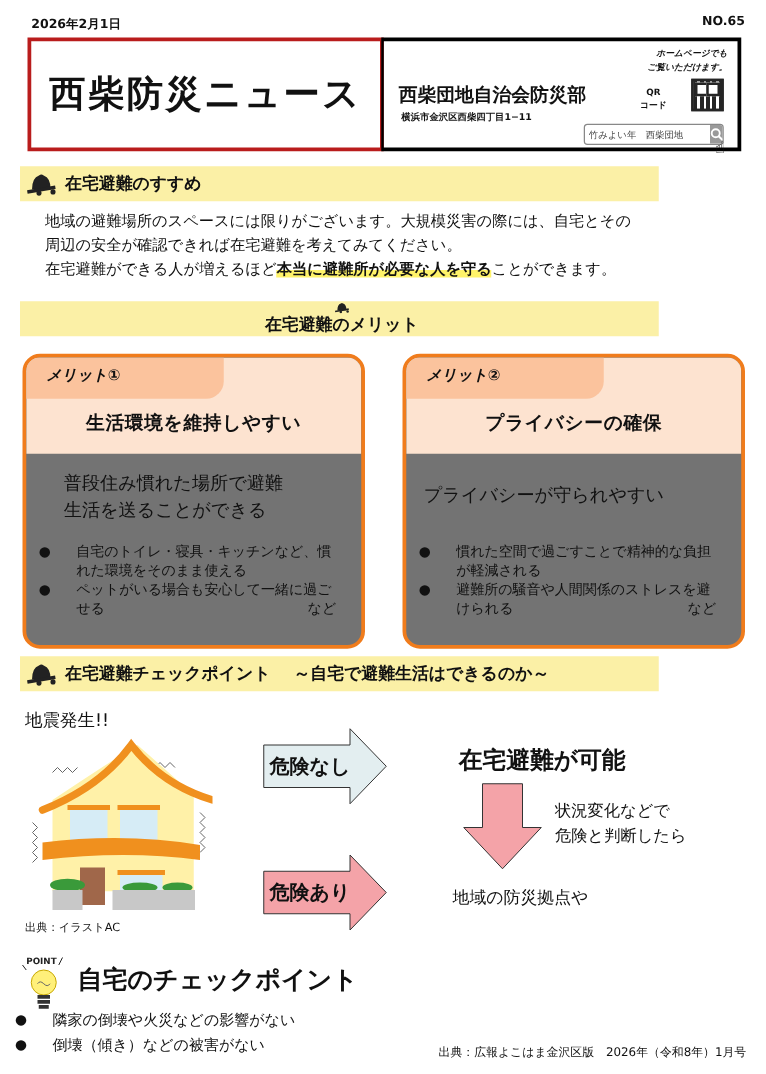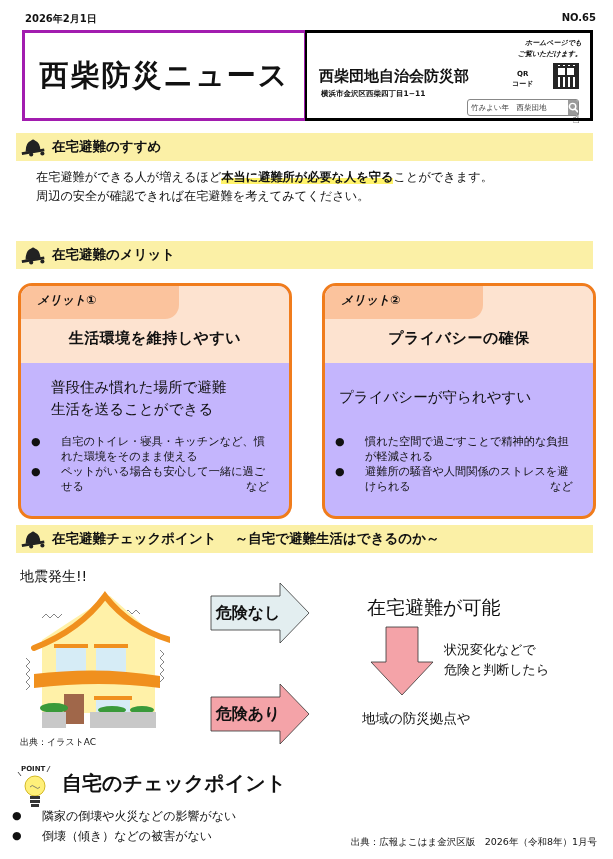--- a/index.html
+++ b/index.html
@@ -4,66 +4,66 @@
 <style>
   * { box-sizing: border-box; margin: 0; padding: 0; }
   html, body { width: 613px; height: 859px; background: #ffffff; overflow: hidden; }
   body { position: relative; font-family: "DejaVu Sans", "Liberation Sans", sans-serif; color: #111; }
 
   .abs { position: absolute; }
 
   
   .date { left: 25px; top: 12px; font-size: 10px; font-weight: bold; }
   .issue { right: 17px; top: 12px; font-size: 10px; font-weight: bold; }
-  .title-box { left: 22px; top: 30px; width: 285px; height: 91px; border: 3px solid #a21caf; display: flex; align-items: center; justify-content: center; }
+  .title-box { left: 22px; top: 30px; width: 285px; height: 91px; border: 3px solid #b91c1c; display: flex; align-items: center; justify-content: center; }
   .title-box span { font-size: 29px; font-weight: bold; letter-spacing: 2px; }
   .org-box { left: 305px; top: 30px; width: 288px; height: 91px; border: 3px solid #000; border-left-width: 2px; }
   .org-name { left: 12px; top: 34px; font-size: 15px; font-weight: bold; white-space: nowrap; }
   .org-addr { left: 14px; top: 56px; font-size: 7.5px; font-weight: bold; white-space: nowrap; }
   .hp-note { right: 8px; top: 5px; font-size: 7px; font-weight: bold; text-align: right; line-height: 11px; font-style: italic; }
   .qr-label { left: 205px; top: 36px; font-size: 7px; font-weight: bold; text-align: center; line-height: 10px; }
   .qr { left: 246px; top: 30px; width: 26px; height: 26px; background:
       repeating-linear-gradient(90deg, #000 0 3px, #fff 3px 5px),
       #000; opacity: .85; border: 2px solid #000; }
   .qr::before { content: ""; position: absolute; left: 1px; top: 1px; width: 7px; height: 7px; background: #fff; border: 2px solid #000; }
   .qr::after { content: ""; position: absolute; right: 1px; top: 1px; width: 7px; height: 7px; background: #fff; border: 2px solid #000; }
   .search-box { left: 160px; top: 66px; width: 112px; height: 17px; border: 1px solid #888; border-radius: 3px; display: flex; align-items: center; overflow: hidden; background: #fff; }
   .search-input { flex: 1; border: none; font-size: 7.5px; padding-left: 3px; color: #444; background: transparent; font-family: "DejaVu Sans", sans-serif; outline: none; height: 100%; }
   .search-btn { width: 20px; height: 100%; background: #9a9a9a; display: flex; align-items: center; justify-content: center; }
   .cursor { left: 265px; top: 78px; font-size: 13px; }
 
   
-  .band { left: 16px; width: 577px; height: 28px; background: #fbf0a6; display: flex; align-items: center; }
+  .band { left: 16px; width: 511px; height: 28px; background: #fbf0a6; display: flex; align-items: center; }
   .band .bell { width: 28px; height: 22px; margin-left: 4px; }
   .band .band-title { font-size: 13.5px; font-weight: bold; margin-left: 4px; white-space: pre; }
 
   
   .intro { left: 36px; top: 168px; width: 560px; font-size: 12.2px; line-height: 19px; }
   .highlight { font-weight: bold; background: linear-gradient(transparent 58%, #fff36a 58%); }
 
   
-  .card { top: 283px; width: 274px; height: 236px; border: 3px solid #f07c1c; border-radius: 14px; overflow: hidden; background: #c4b5fd; }
+  .card { top: 283px; width: 274px; height: 236px; border: 3px solid #f07c1c; border-radius: 14px; overflow: hidden; background: #737373; }
   .card-head { height: 77px; background: #fde3d0; position: relative; }
   .card-tab { position: absolute; left: 0; top: 0; width: 158px; height: 33px; background: #fbc39d; border-bottom-right-radius: 14px; }
   .card-tag { position: absolute; left: 16px; top: 6px; font-size: 12px; font-weight: bold; font-style: italic; }
   .card-heading { position: absolute; left: 0; right: 0; top: 43px; font-size: 15px; font-weight: bold; text-align: center; letter-spacing: 0.5px; }
   .card-lead { position: absolute; left: 30px; right: 10px; font-size: 14.5px; line-height: 22px; }
   .card-list { position: absolute; left: 10px; right: 14px; list-style: none; font-size: 11.2px; line-height: 15px; }
   .card-list li { display: flex; }
   .card-list .dot { width: 30px; flex: none; font-size: 11px; }
   .card-list .txt { flex: 1; }
   .nado { position: absolute; right: 20px; font-size: 11.2px; }
 
   
   .quake { left: 20px; top: 568px; font-size: 14px; }
   .house { left: 20px; top: 588px; width: 150px; height: 140px; }
   .credit1 { left: 20px; top: 736px; font-size: 9px; }
   .arrow { width: 100px; height: 62px; }
   .arrow-label { position: absolute; left: 0; width: 76px; top: 0; height: 62px; display: flex; align-items: center; justify-content: center; font-size: 16px; font-weight: bold; }
-  .result-ok { left: 367px; top: 595px; font-size: 19px; font-weight: normal; }
+  .result-ok { left: 367px; top: 595px; font-size: 19px; font-weight: bold; }
   .down-arrow { left: 370px; top: 626px; width: 64px; height: 70px; }
   .cond { left: 444px; top: 640px; font-size: 13px; line-height: 20px; }
   .result-ng { left: 362px; top: 707px; font-size: 13.5px; line-height: 22px; }
 
   
   .point-icon { left: 16px; top: 762px; width: 38px; height: 52px; }
   .check-title { left: 62px; top: 770px; font-size: 20px; font-weight: bold; }
   .check-list { left: 12px; top: 806px; list-style: none; font-size: 12px; line-height: 20px; }
   .check-list li { display: flex; }
   .check-list .dot { width: 30px; font-size: 11px; }
@@ -107,25 +107,26 @@
   <svg class="bell" viewBox="0 0 30 22">
     <path d="M6 16 Q6 6 12 4 Q14 2 16 4 Q22 6 22 16 Z" fill="#222"></path>
     <path d="M2 18 L26 14" stroke="#222" stroke-width="3"></path>
     <circle cx="12" cy="19" r="2.2" fill="#222"></circle>
     <circle cx="24" cy="18" r="2.2" fill="#222"></circle>
   </svg>
   <span class="band-title">在宅避難のすすめ</span>
 </div>
 
 <div class="abs intro">
+  <div>地域の避難場所のスペースには限りがございます。大規模災害の際には、自宅とその</div>
+  <div>周辺の安全が確認できれば在宅避難を考えてみてください。</div>
   <div><span>在宅避難ができる人が増えるほど</span><span class="highlight">本当に避難所が必要な人を守る</span><span>ことができます。</span></div>
-  <div>周辺の安全が確認できれば在宅避難を考えてみてください。</div>
-</div>
-
-<div class="abs band" style="top:241px;">
+</div>
+
+<div class="abs band" style="top:241px;flex-direction:column;">
   <svg class="bell" viewBox="0 0 30 22">
     <path d="M6 16 Q6 6 12 4 Q14 2 16 4 Q22 6 22 16 Z" fill="#222"></path>
     <path d="M2 18 L26 14" stroke="#222" stroke-width="3"></path>
     <circle cx="12" cy="19" r="2.2" fill="#222"></circle>
     <circle cx="24" cy="18" r="2.2" fill="#222"></circle>
   </svg>
   <span class="band-title">在宅避難のメリット</span>
 </div>
 
 <div class="abs card" style="left:18px;">

